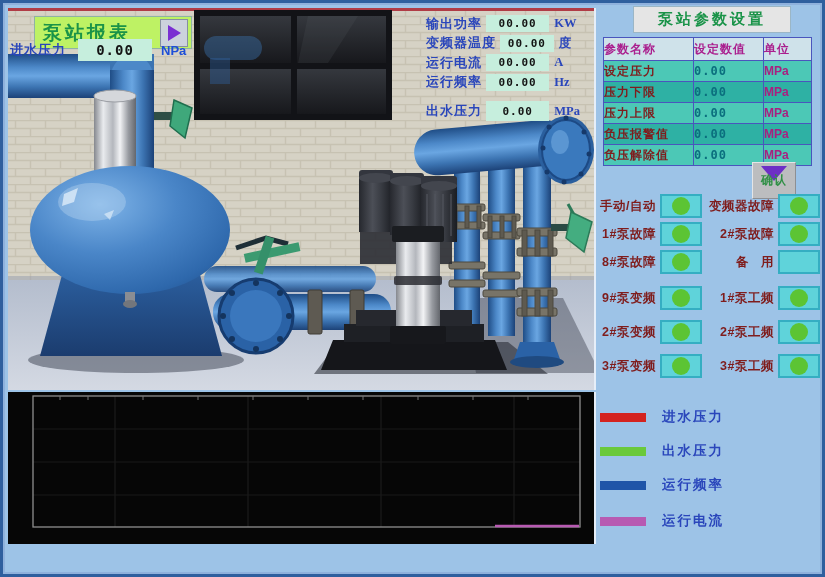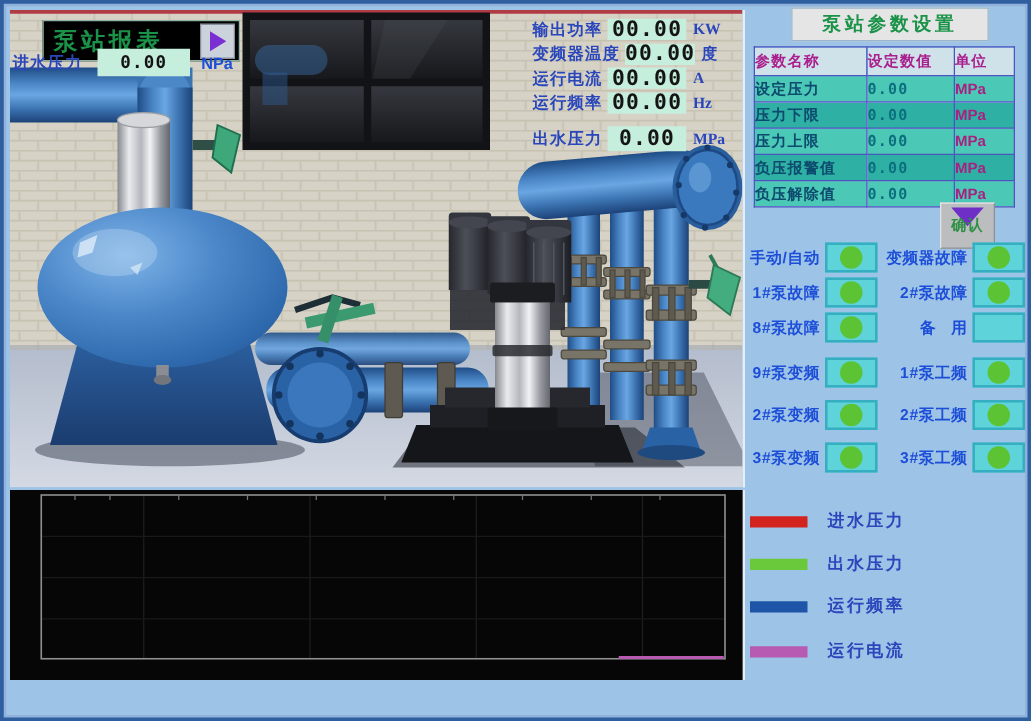--- a/index.html
+++ b/index.html
@@ -3,65 +3,65 @@
 <meta charset="utf-8">
 <style>
   html,body{margin:0;padding:0;background:#e8eef6;font-family:"Liberation Sans","DejaVu Sans",sans-serif;}
   #app{position:relative;width:825px;height:577px;background:#9dc3e7;overflow:hidden;
        box-shadow:inset 0 0 0 3px #2f5f9e, inset 0 0 0 5px #8fb1dc;}
   
   .scene{position:absolute;left:8px;top:8px;width:586px;height:382px;overflow:hidden;border-right:2px solid #e6eef8;}
   .scene svg{display:block;}
   .overlay{position:absolute;}
   
-  .report-btn{left:26px;top:8px;width:158px;height:33px;background:#000000;border:1px solid #8fb3a4;
+  .report-btn{left:26px;top:8px;width:158px;height:33px;background:#bef264;border:1px solid #8fb3a4;
       display:flex;align-items:center;justify-content:space-between;padding:0 3px 0 8px;box-sizing:border-box;cursor:pointer;}
   .report-btn .txt{font-size:19px;font-weight:bold;color:#1a9348;letter-spacing:3px;white-space:nowrap;}
   .play-box{width:26px;height:26px;background:#ccd2dc;border:1px solid #8690a0;display:flex;align-items:center;justify-content:center;}
   .tri-right{width:0;height:0;border-top:8px solid transparent;border-bottom:8px solid transparent;border-left:13px solid #7a2fd2;}
   
   .inlet-row{left:2px;top:30px;display:flex;align-items:center;height:24px;}
   .inlet-row .lbl{font-size:13px;font-weight:bold;color:#2a46bb;letter-spacing:1px;width:68px;}
   .vbox{background:#c6eedd;display:flex;align-items:center;justify-content:center;
         font-family:"DejaVu Sans Mono",monospace;font-weight:bold;color:#141414;}
   .inlet-row .vbox{width:74px;height:22px;font-size:14px;letter-spacing:1px;}
   .inlet-row .unit{margin-left:9px;font-size:13px;font-weight:bold;color:#1d4ed8;}
   
   .params{left:378px;top:6px;width:198px;}
   .prow{display:flex;align-items:center;height:19px;margin-bottom:0.5px;margin-left:40px;}
   .prow .lbl{flex:1;text-align:right;font-size:13px;font-weight:bold;color:#2a46bb;letter-spacing:1px;padding-right:4px;white-space:nowrap;}
-  .prow .vbox{width:64px;height:17px;font-size:17px;letter-spacing:1px;}
+  .prow .vbox{width:64px;height:17px;font-size:11px;letter-spacing:1px;}
   .prow .unit{width:30px;font-size:12.5px;font-weight:bold;color:#2a46bb;padding-left:5px;font-family:Liberation Serif, serif;}
   .prow.outlet{margin-top:9px;height:21px;}
   .prow.outlet .vbox{height:20px;}
   
   .chart{position:absolute;left:8px;top:392px;width:586px;height:152px;background:#060606;border-right:2px solid #e6eef8;}
   
   .panel-title{position:absolute;left:633px;top:6px;width:158px;height:27px;background:#e5e5e5;border:1px solid #9bb6c6;
       display:flex;align-items:center;justify-content:center;font-size:15px;font-weight:bold;color:#1a9348;letter-spacing:3px;box-sizing:border-box;}
   table.settings{position:absolute;left:603px;top:37px;width:208px;border-collapse:collapse;table-layout:fixed;}
   table.settings td,table.settings th{border:1px solid #4a55bd;padding:0;text-align:left;font-size:12px;font-weight:bold;height:20px;overflow:hidden;white-space:nowrap;}
   table.settings tr.head th{background:#cfe2ea;color:#aa1f8e;height:22px;letter-spacing:1px;}
   table.settings tr.odd td{background:#4cc8b6;}
   table.settings tr.even td{background:#2eb1a4;}
-  td.pname{color:#0c4a6e;letter-spacing:1px;margin-left:24px;}
+  td.pname{color:#7f1d1d;letter-spacing:1px;margin-left:24px;}
   td.pval{color:#0b6f7e;font-family:"DejaVu Sans Mono",monospace;letter-spacing:1px;cursor:text;}
   td.punit{color:#a82080;}
   
   .confirm{position:absolute;left:752px;top:162px;width:44px;height:37px;background:#bcbdbf;border:1px solid #8d8f93;
       border-top-color:#e4e5e7;border-left-color:#e4e5e7;display:flex;flex-direction:column;align-items:center;cursor:pointer;box-sizing:border-box;}
   .tri-down{width:0;height:0;margin-top:3px;border-left:13px solid transparent;border-right:13px solid transparent;border-top:15px solid #6d2fc6;}
   .confirm .clbl{margin-top:-9px;font-size:12px;font-weight:bold;color:#2f8f45;letter-spacing:1px;}
   
   .indicators{position:absolute;left:594px;top:192px;width:226px;}
   .ind-row{display:grid;grid-template-columns:108px 118px;height:28px;align-items:center;}
   .ind-row.wide{height:34px;}
   .ind-row.gap{margin-top:5px;}
   .ind{display:flex;align-items:center;justify-content:flex-end;height:100%;}
-  .ind-lbl{font-size:12.5px;font-weight:bold;color:#1d4ed8;white-space:pre;padding-right:4px;letter-spacing:0.5px;}
+  .ind-lbl{font-size:12.5px;font-weight:bold;color:#7f1d1d;white-space:pre;padding-right:4px;letter-spacing:0.5px;}
   .lamp{width:42px;height:24px;background:#5fd3da;border:2px solid #35aec2;box-sizing:border-box;
         display:flex;align-items:center;justify-content:center;flex:0 0 auto;}
   .lamp .dot{width:18px;height:18px;border-radius:50%;background:#5cc434;display:block;}
   
   .legend{position:absolute;left:598px;top:410px;width:212px;}
   .leg-item{display:flex;align-items:center;height:14px;margin-bottom:20px;}
   .leg-item:nth-child(3){margin-bottom:22px;}
   .leg-bar{width:46px;height:9px;margin-left:2px;flex:0 0 auto;}
   .leg-lbl{margin-left:16px;font-size:13.5px;font-weight:bold;color:#2a46bb;letter-spacing:2px;white-space:nowrap;}
 </style>

